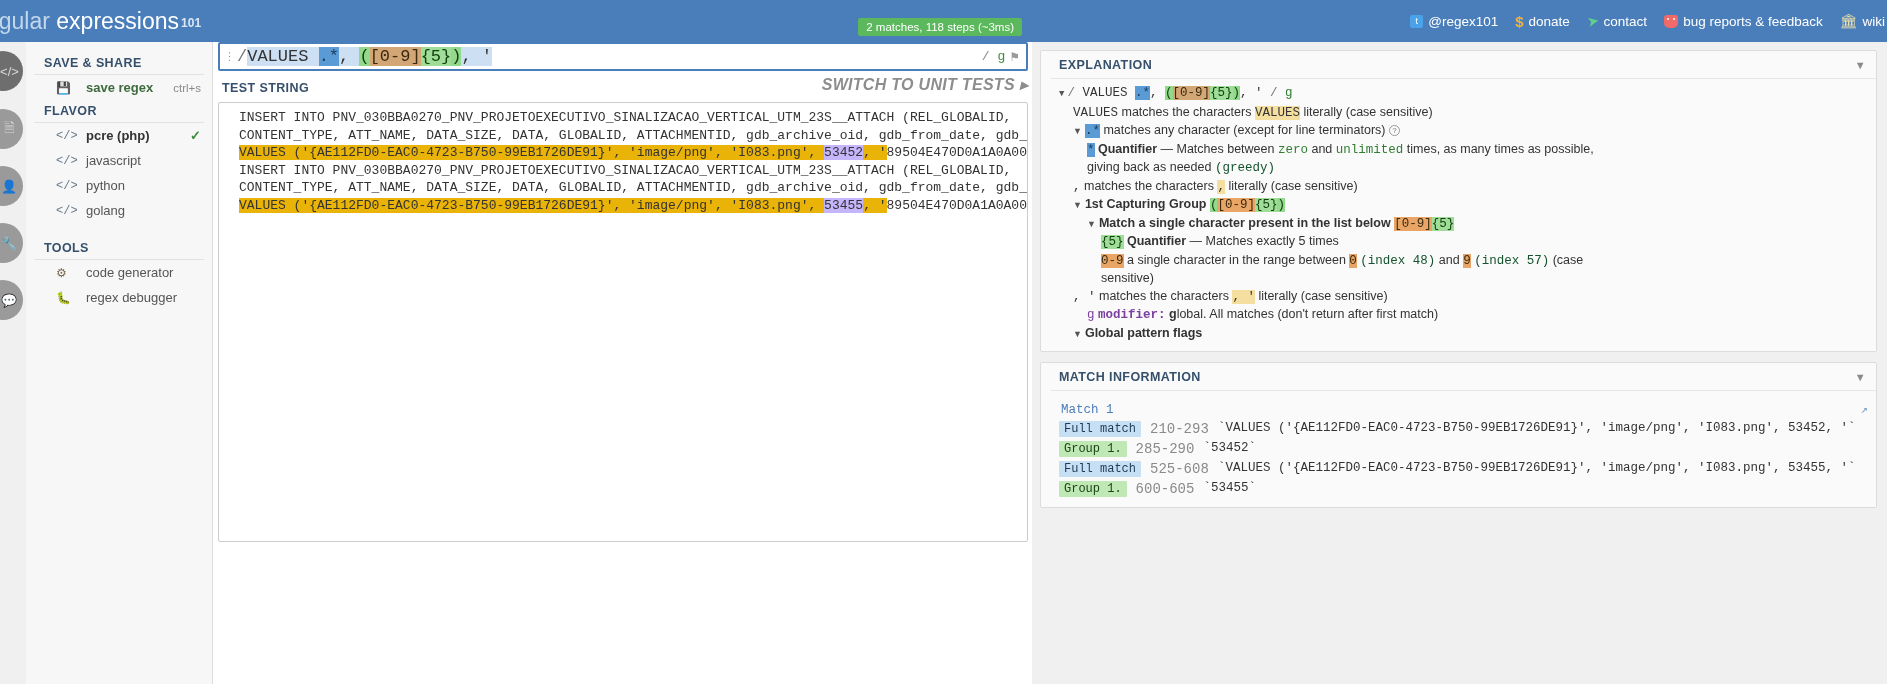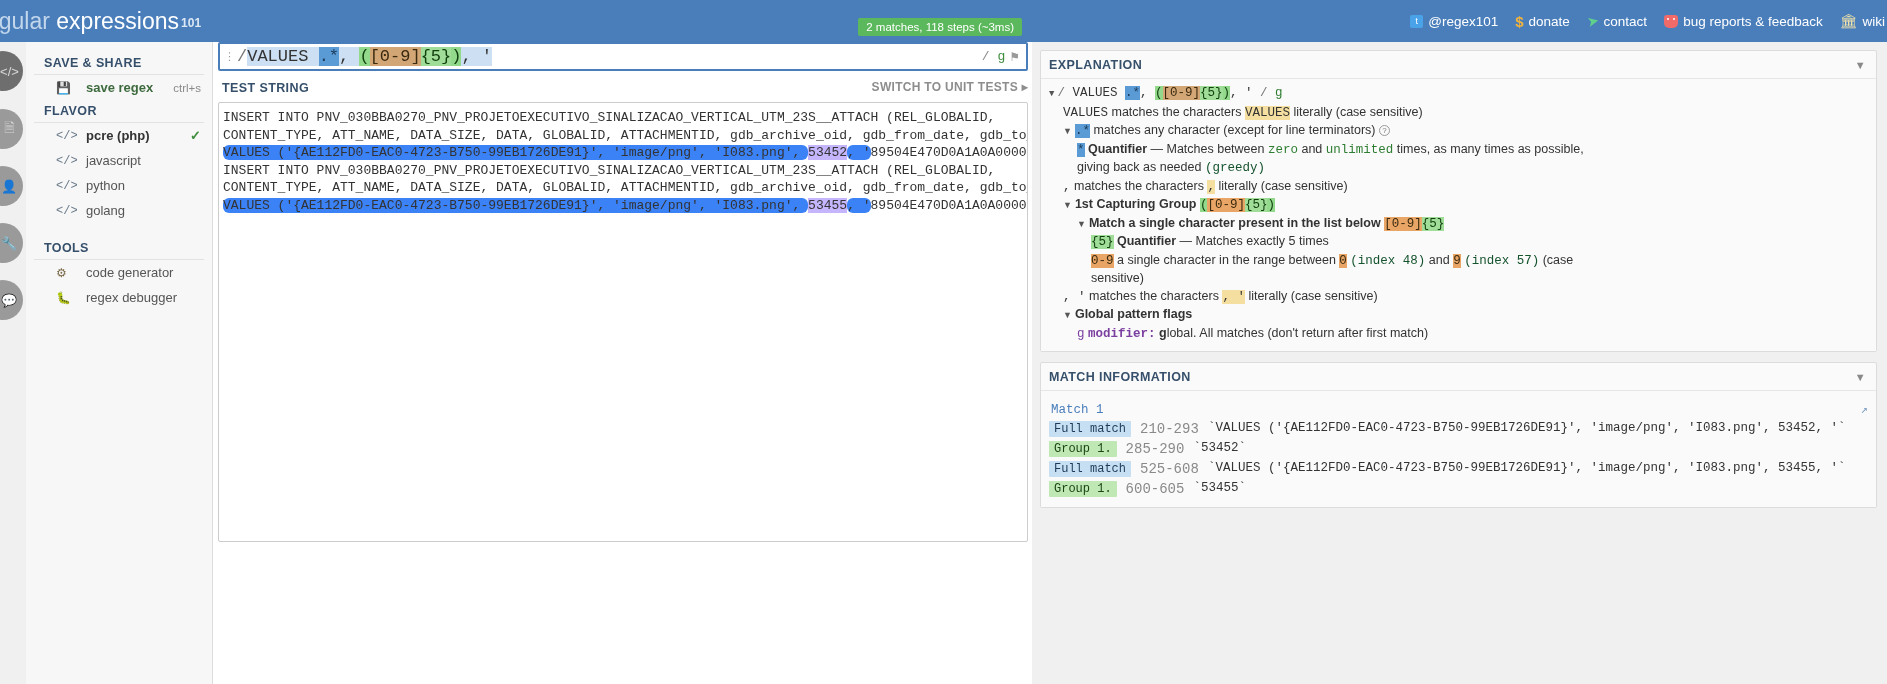--- a/index.html
+++ b/index.html
@@ -156,46 +156,47 @@
   .re-flags {
     font-family: "Liberation Mono", monospace; font-size: 13px;
     color: #8a8a8a; margin-left: 8px;
   }
   .re-flags b { color: #3e8e3e; font-weight: normal; }
   .flag-ico { color: #9a9a9a; font-size: 12px; margin-left: 4px; }
 
   .ts-head { display: flex; align-items: flex-end; padding: 0 4px; }
   .ts-head .sec-label { flex: 1; }
   .unit-link {
-    font-size: 12px; font-weight: bold; color: #8d8d8d;
-    letter-spacing: .3px; padding-bottom: 8px;
+    font-size: 16px; font-weight: bold; color: #8d8d8d;
+    letter-spacing: .3px; padding-bottom: 8px; font-style: italic;
   }
   .ts-box {
     margin: 0 4px; border: 1px solid #cccccc; border-radius: 2px;
     background: #fff; height: 440px;
-    padding: 6px 4px; overflow: hidden;
+    padding: 6px 20px; overflow: hidden;
   }
   .ts-line {
     font-family: "Liberation Mono", monospace;
     font-size: 13px; line-height: 17.5px;
     white-space: pre; color: #333;
   }
-  .m-full { background: #3b82f6; border-radius: 6px; }
+  .m-full { background: #eab308; }
   .m-grp  { background: #c4b5fd; }
 
   
   .right {
     position: absolute; left: 1032px; top: 42px;
     width: 855px; height: 642px;
     background: #f0f0f0;
     padding: 8px 10px 0 8px;
   }
   .card {
     background: #fafafa; border: 1px solid #dcdcdc; border-radius: 2px;
     margin-bottom: 10px;
+    padding-left: 10px;
   }
   .card-head {
     display: flex; align-items: center;
     padding: 7px 10px 6px 8px;
     font-size: 12.5px; font-weight: bold; letter-spacing: .4px;
     color: #36506b;
     border-bottom: 1px solid #e6e6e6;
   }
   .card-head .sp { flex: 1; }
   .chev { color: #8a8a8a; font-size: 11px; }
@@ -376,22 +377,22 @@
           <div class="ex-row ind1"><span class="tri">▼</span><span class="mono hl-bl2">.*</span> matches any character (except for line terminators)  <span class="qmark">?</span></div>
           <div class="ex-row ind2"><span class="mono hl-bl2">*</span> <b>Quantifier</b> — Matches between <span class="mono grn-t">zero</span> and <span class="mono grn-t">unlimited</span> times, as many times as possible,</div>
           <div class="ex-row ind2">giving back as needed <span class="mono gray-t">(greedy)</span></div>
           <div class="ex-row ind1"><span class="mono ">,</span> matches the characters <span class="mono hl-yel">,</span> literally (case sensitive)</div>
           <div class="ex-row ind1"><span class="tri">▼</span><b>1st Capturing Group</b> <span class="mono"><span class="hl-grn">(</span><span class="hl-org">[0-9]</span><span class="hl-grnd">{5}</span><span class="hl-grn">)</span></span></div>
           <div class="ex-row ind2"><span class="tri">▼</span><b>Match a single character present in the list below</b> <span class="mono"><span class="hl-org">[0-9]</span><span class="hl-grnd">{5}</span></span></div>
           <div class="ex-row ind3"><span class="mono hl-grnd">{5}</span> <b>Quantifier</b> — Matches exactly 5 times </div>
           <div class="ex-row ind3"><span class="mono hl-org">0-9</span> a single character in the range between <span class="mono hl-org">0</span> <span class="mono gray-t">(index 48)</span> and <span class="mono hl-org">9</span> <span class="mono gray-t">(index 57)</span> (case</div>
           <div class="ex-row ind3">sensitive) </div>
           <div class="ex-row ind1"><span class="mono ">, '</span> matches the characters <span class="mono hl-yel">, '</span> literally (case sensitive)</div>
+          <div class="ex-row ind2"><span class="mono pur-t">g</span> <span class="mono pur-t"><b>modifier:</b></span> <b>g</b>lobal. All matches (don't return after first match)</div>
           <div class="ex-row ind1"><span class="tri">▼</span><b>Global pattern flags</b> </div>
-          <div class="ex-row ind2"><span class="mono pur-t">g</span> <span class="mono pur-t"><b>modifier:</b></span> <b>g</b>lobal. All matches (don't return after first match)</div>
         </div>
     </div>
 
     <div class="card">
       <div class="card-head">
         <span>MATCH INFORMATION</span>
         <span class="sp"></span>
         <span class="chev">▼</span>
       </div>
       <div class="card-body" id="mi-body">

